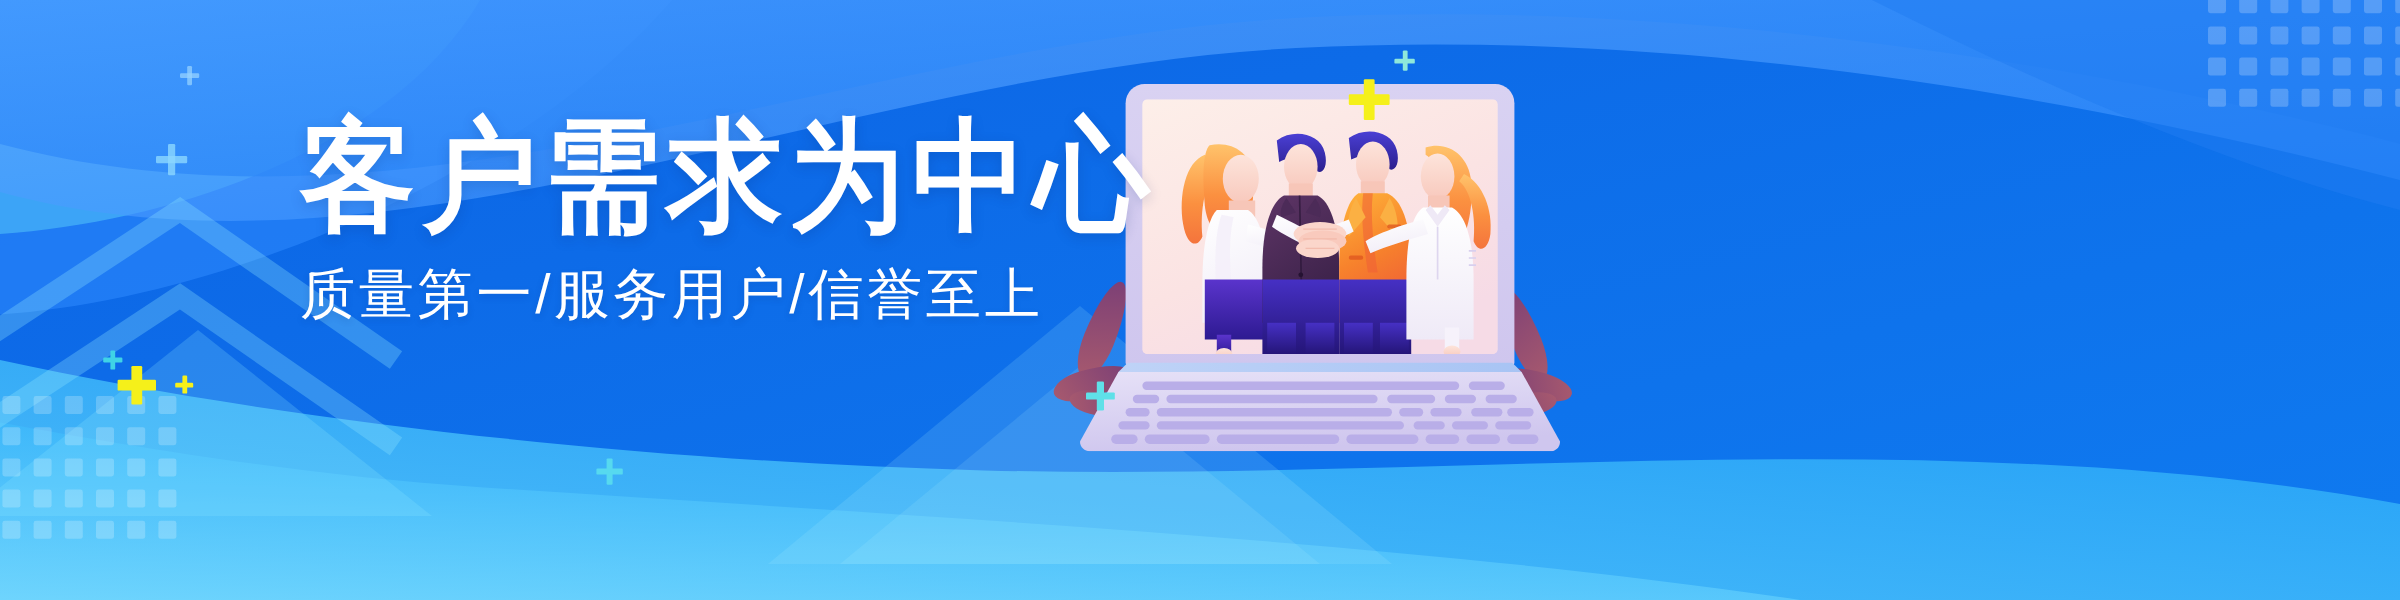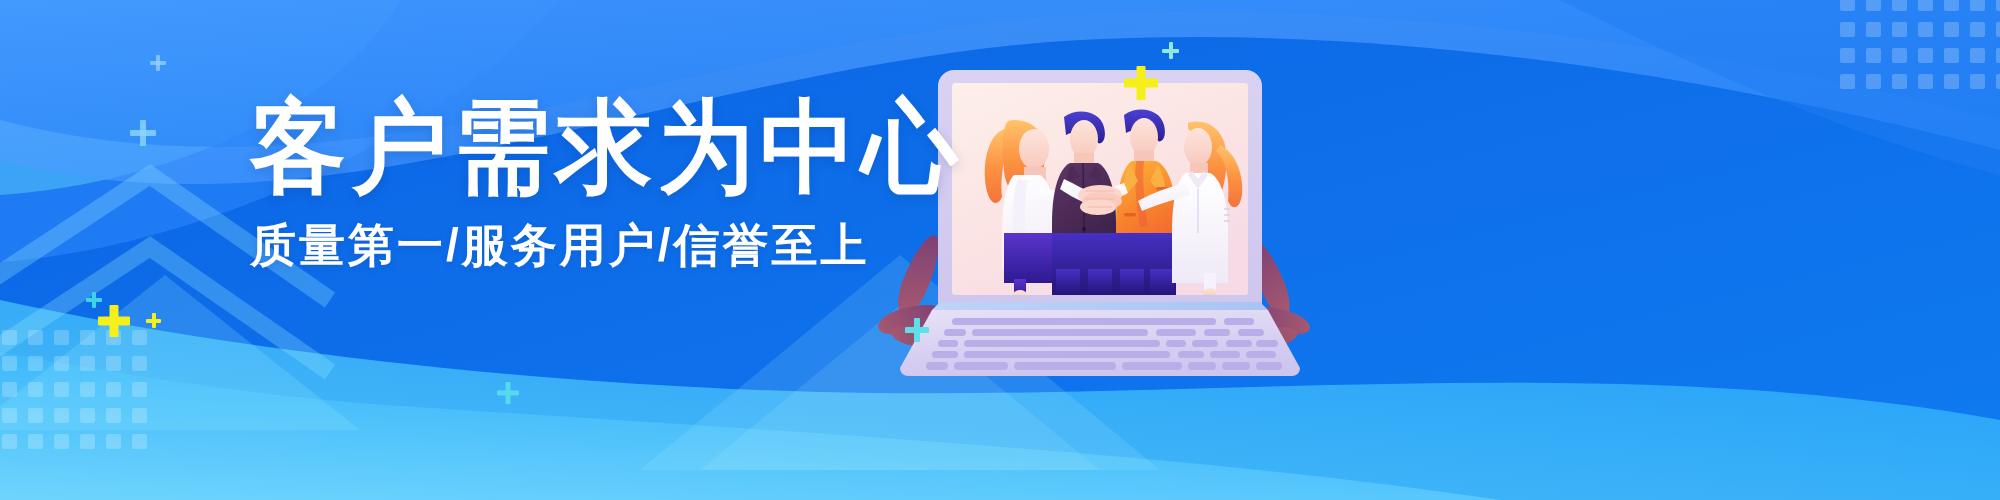--- a/index.html
+++ b/index.html
@@ -12,21 +12,21 @@
   
   #text-block{position:absolute;left:250px;top:96px;width:620px;z-index:40;}
   #headline{
     font-size:96px;line-height:1.0;font-weight:900;color:#ffffff;
     letter-spacing:6px;white-space:nowrap;
     font-family:"DejaVu Sans","Liberation Sans",sans-serif;
     text-shadow:0 3px 10px rgba(0,40,110,.18);
     transform:scaleY(1.06);transform-origin:left top;
   }
   #subheadline{
-    margin-top:30px;font-size:46px;line-height:1;color:#ffffff;font-weight:700;
+    margin-top:30px;font-size:46px;line-height:1;color:#ffffff;font-weight:400;
     letter-spacing:3px;white-space:nowrap;
     font-family:"Liberation Sans","DejaVu Sans",sans-serif;
     text-shadow:0 2px 6px rgba(0,40,110,.15);
   }
   
   .plus{position:absolute;z-index:35;}
   .plus::before,.plus::after{content:"";position:absolute;background:currentColor;border-radius:1px;}
   .plus::before{left:50%;top:0;width:var(--t);height:100%;transform:translateX(-50%);}
   .plus::after{top:50%;left:0;height:var(--t);width:100%;transform:translateY(-50%);}
   .dotgrid{position:absolute;z-index:12;}

